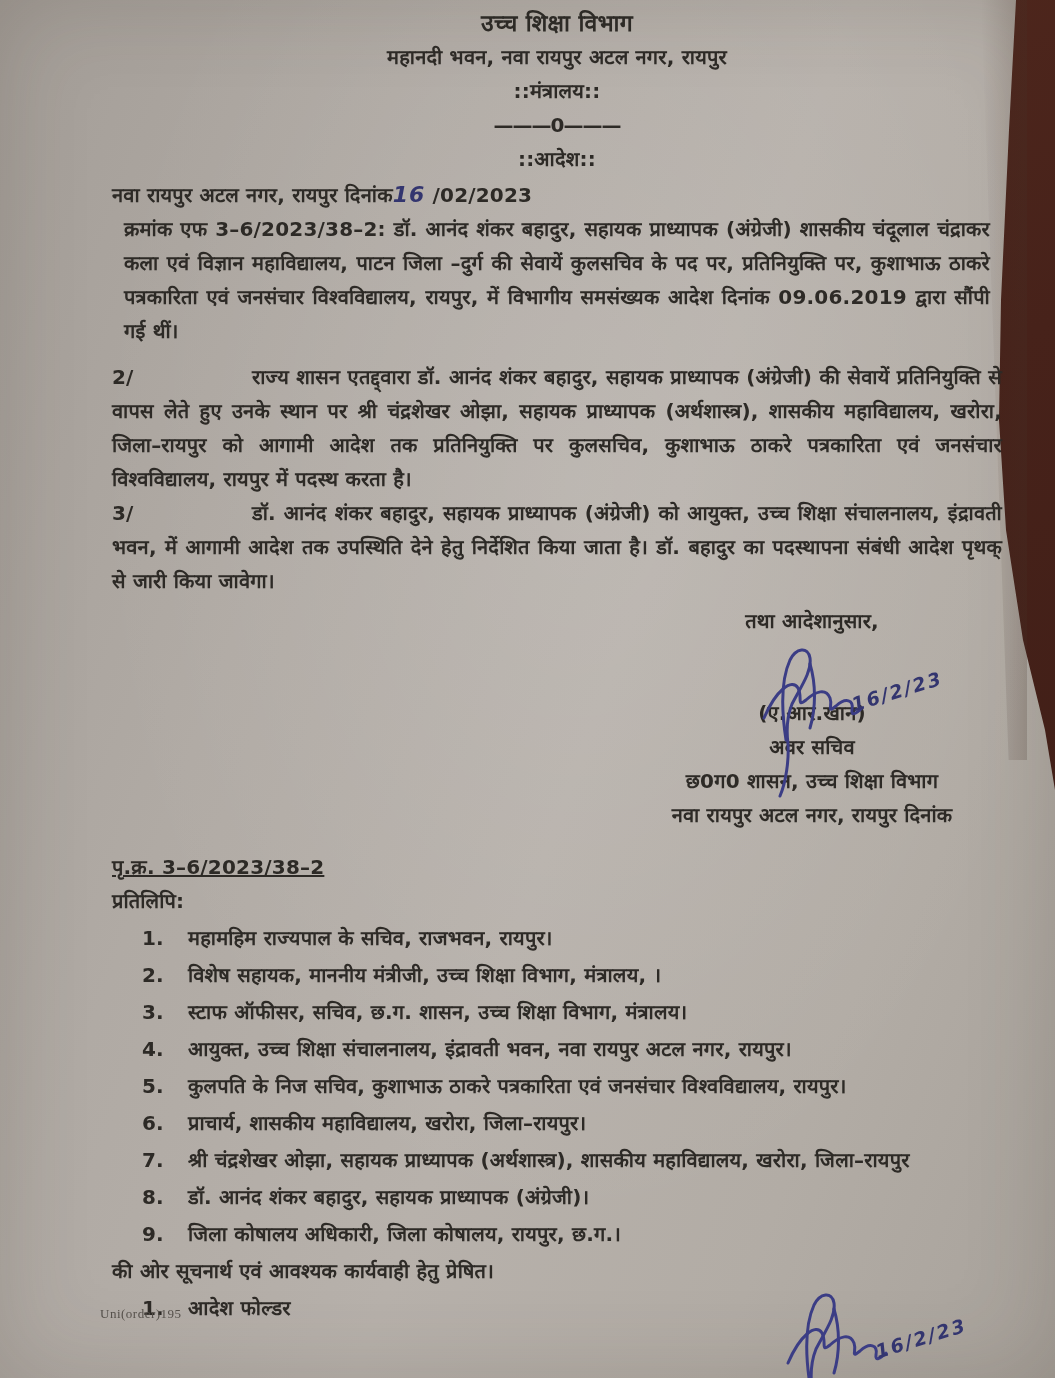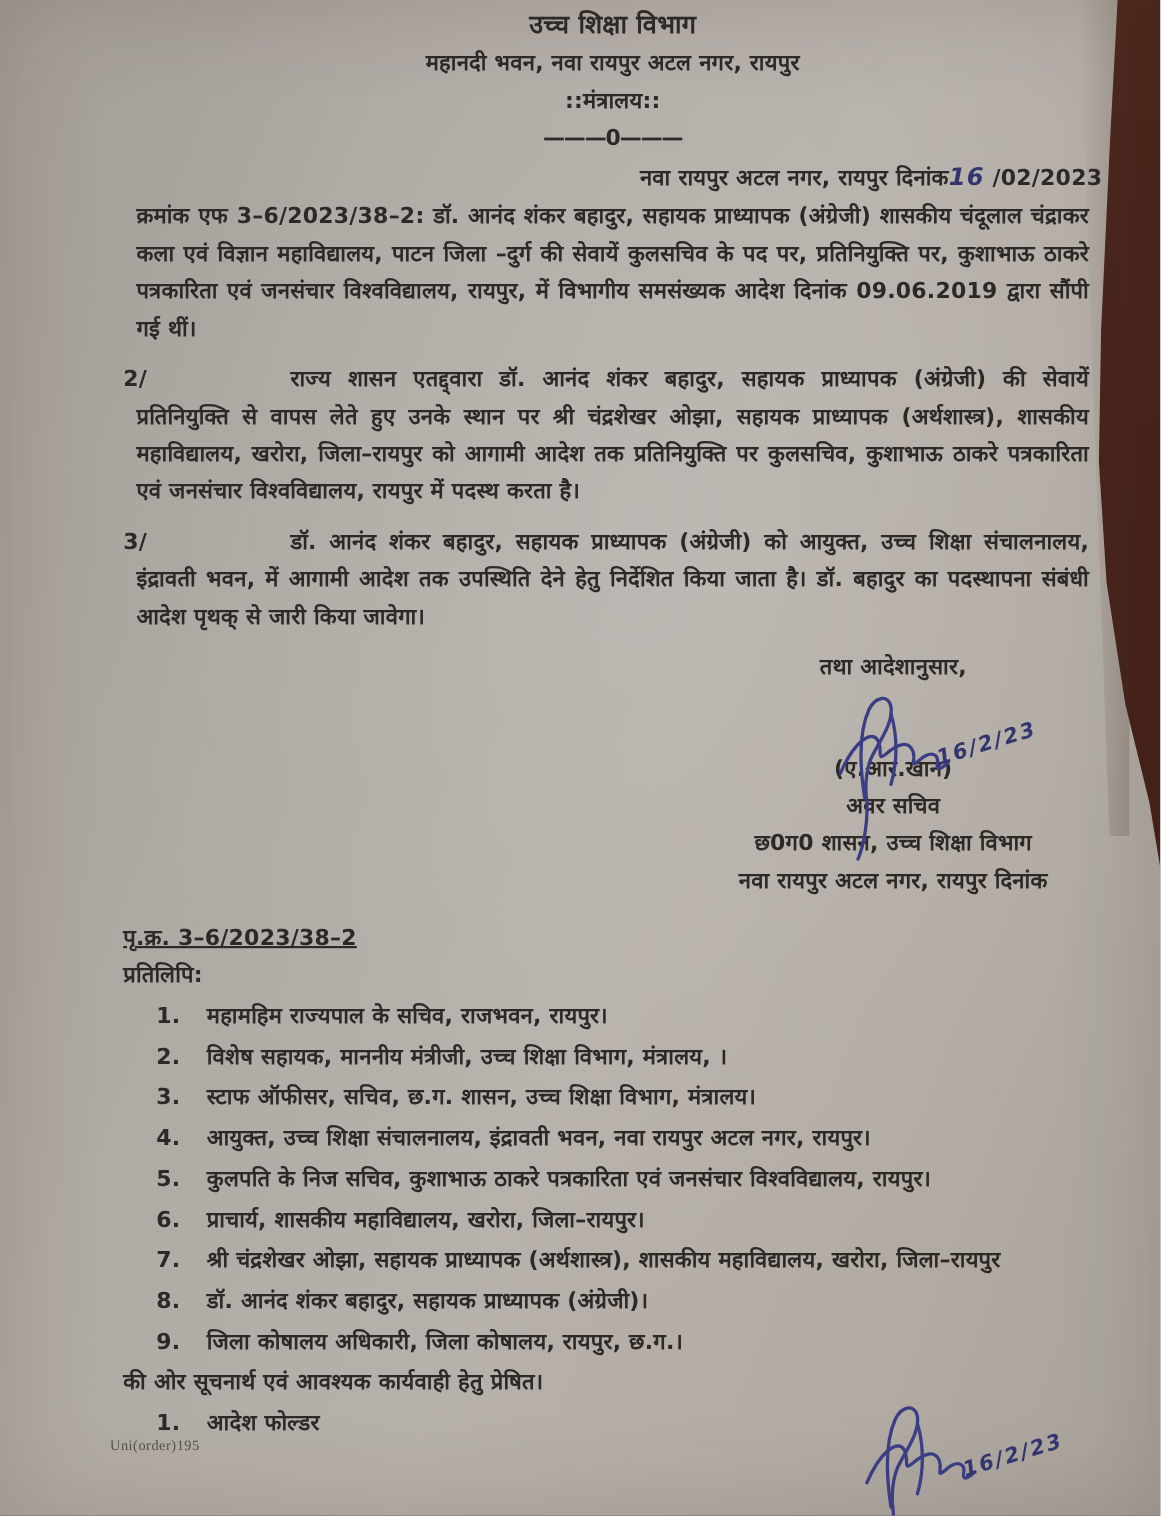--- a/index.html
+++ b/index.html
@@ -30,31 +30,31 @@
   }
   .content{
     position:absolute;left:112px;top:6px;width:890px;
     color:#2d2a26;font-size:20px;line-height:34px;font-weight:600;
     letter-spacing:.2px;
   }
   .center{text-align:center;}
   .hdr{font-weight:700;}
   .hdr-title{font-size:23px;}
   .divider{font-weight:700;letter-spacing:-1px;}
-  .dateline{text-align:right;margin-top:2px;white-space:nowrap;}
+  .dateline{text-align:left;margin-top:2px;white-space:nowrap;}
   .hand{
     color:#33356f;font-style:italic;font-weight:700;
   }
   .hand-day{font-size:22px;letter-spacing:1px;}
   p.para{margin:12px;text-align:justify;}
   p.para1{margin-top:0;}
   .lead{font-weight:700;}
   .numpara{position:relative;}
   .numpara .pnum{position:absolute;left:0;top:0;font-weight:600;}
-  .numpara .ptxt{display:block;text-indent:140px;text-align:justify;margin:12px;}
+  .numpara .ptxt{display:block;text-indent:140px;text-align:justify;margin:0;}
   .sigblock{
     width:360px;margin-left:auto;margin-right:10px;position:relative;
     text-align:center;margin-top:6px;
   }
   .sig-line1{font-weight:700;white-space:nowrap;}
   .sig-scribble{position:absolute;pointer-events:none;}
   .sig-scribble svg{overflow:visible;}
   .sig-date{
     position:absolute;color:#33356f;font-style:italic;font-weight:700;
     font-size:19px;transform:rotate(-17deg);letter-spacing:2px;white-space:nowrap;
@@ -92,20 +92,21 @@
       </g>
     </defs>
   </svg>
 
   <div class="content">
 
     <div class="center hdr hdr-title">उच्च शिक्षा विभाग</div>
     <div class="center hdr">महानदी भवन, नवा रायपुर अटल नगर, रायपुर</div>
     <div class="center hdr">::मंत्रालय::</div>
     <div class="center divider">———0———</div>
+    <div class="center hdr">::आदेश::</div>
 
     <div class="dateline">
       <span>नवा रायपुर अटल नगर, रायपुर दिनांक</span><span class="hand hand-day">16</span>
       <span>/02/2023</span>
     </div>
 
     <p class="para para1"><span class="lead">क्रमांक एफ 3–6/2023/38–2:</span> <span>डॉ. आनंद शंकर बहादुर, सहायक प्राध्यापक (अंग्रेजी) शासकीय चंदूलाल चंद्राकर कला एवं विज्ञान महाविद्यालय, पाटन जिला –दुर्ग की सेवायें कुलसचिव के पद पर, प्रतिनियुक्ति पर, कुशाभाऊ ठाकरे पत्रकारिता एवं जनसंचार विश्वविद्यालय, रायपुर, में विभागीय समसंख्यक आदेश दिनांक 09.06.2019 द्वारा सौंपी गई थीं।</span></p>
 
     <div class="numpara">
       <span class="pnum">2/</span>

